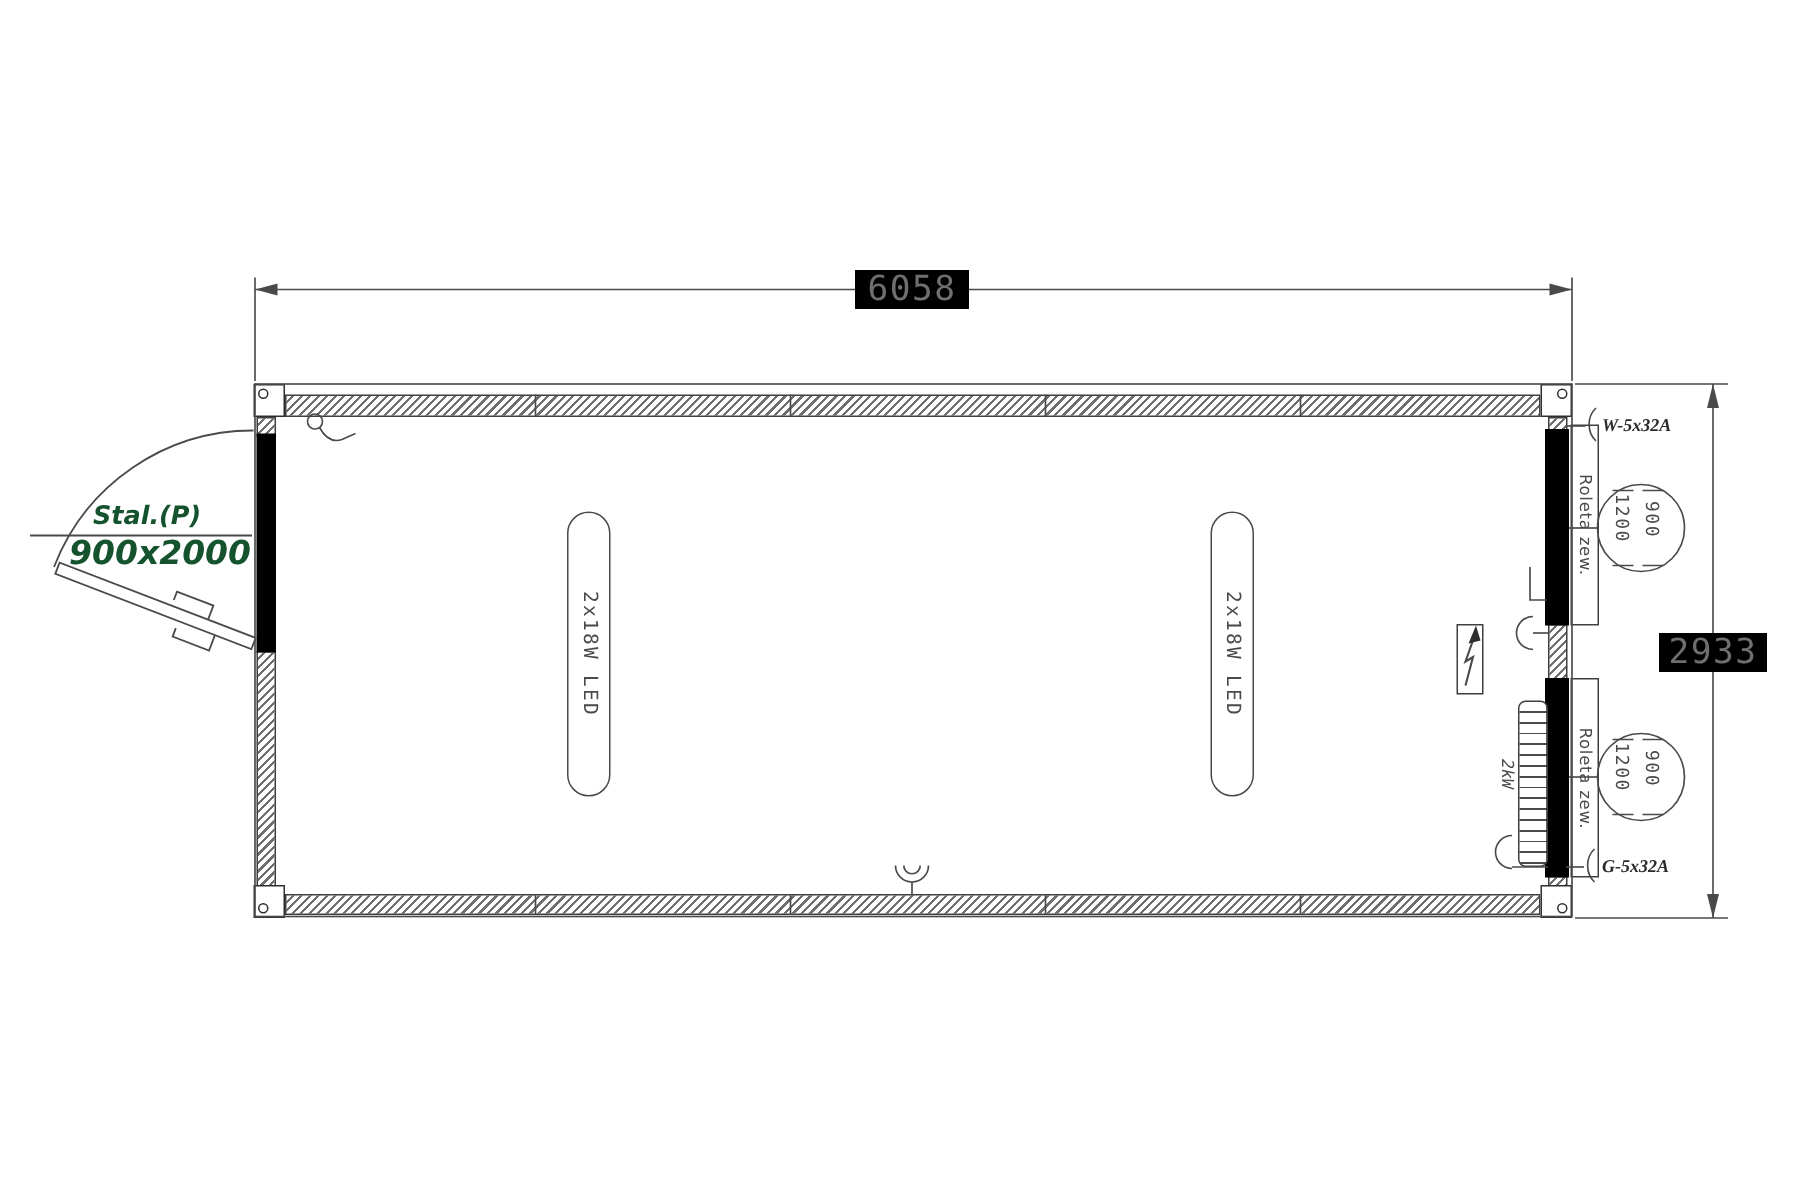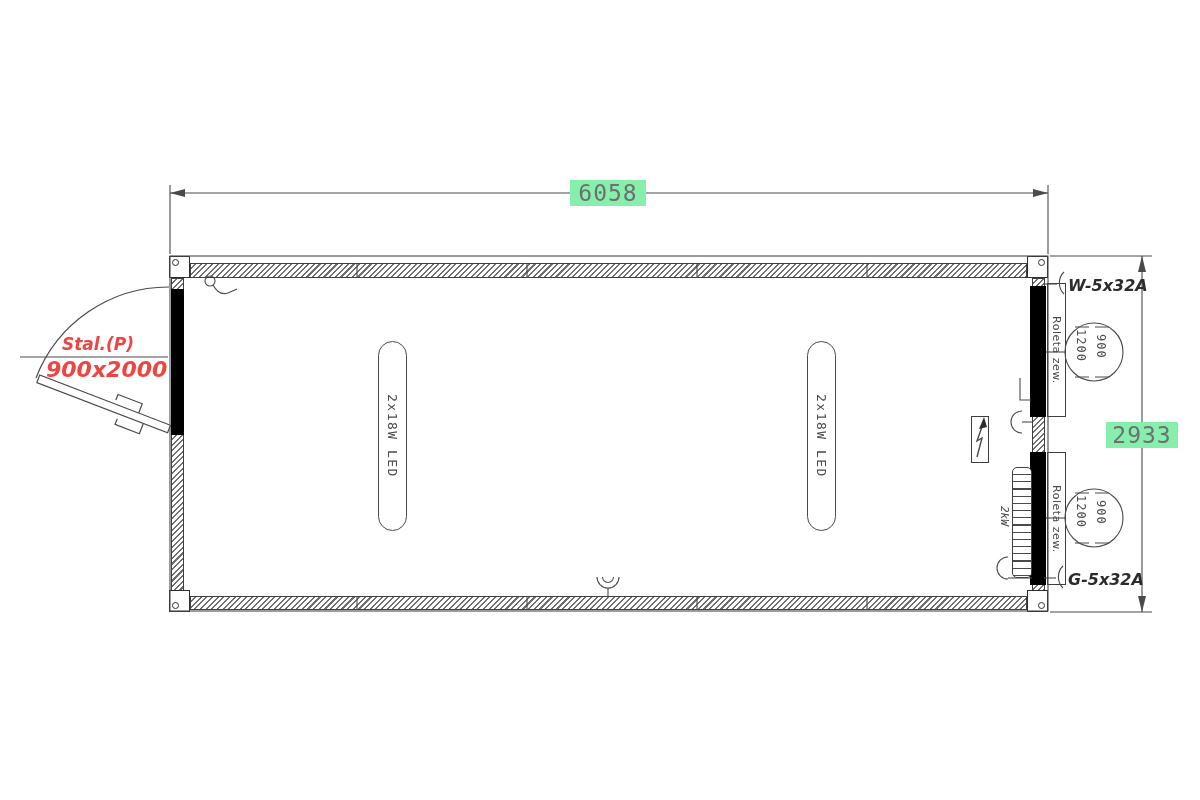--- a/index.html
+++ b/index.html
@@ -12,23 +12,23 @@
   .whitebox{position:absolute;box-sizing:border-box;border:1.3px solid #3f3f3f;background:#fff;z-index:4;}
   .corner{position:absolute;box-sizing:border-box;border:1.5px solid #2e2e2e;background:#fff;z-index:4;}
   .corner .pin{position:absolute;width:7px;height:7px;border:1px solid #2e2e2e;border-radius:50%;box-sizing:border-box;background:#fff;}
   .lamp{position:absolute;box-sizing:border-box;border:1.4px solid #4a4a4a;border-radius:15px;background:#fff;
         display:flex;align-items:center;justify-content:center;z-index:4;}
   .radiator{position:absolute;box-sizing:border-box;border:1.4px solid #3f3f3f;border-radius:5px;z-index:4;
         background:repeating-linear-gradient(to bottom,#ffffff 0 6px,#4a4a4a 6px 7.2px);}
   svg.lines{position:absolute;left:0;top:0;z-index:5;}
   .txt{position:absolute;z-index:6;white-space:nowrap;}
   .dimnum{font-family:"DejaVu Sans Mono",monospace;font-size:23px;letter-spacing:1px;color:#6f6f6f;
-          background:#86efac;text-align:center;line-height:26px;}
-  .ital{font-style:italic;font-weight:bold;color:#ef4444;text-align:center;}
-  .small-ital{font-style:italic;font-weight:bold;font-size:16px;color:#2b2b2b;}
+          background:#000000;text-align:center;line-height:26px;}
+  .ital{font-style:italic;font-weight:bold;color:#14532d;text-align:center;}
+  .small-ital{font-style:italic;font-weight:bold;font-size:12px;color:#2b2b2b;font-family:Liberation Serif, serif;}
   .vtext{writing-mode:vertical-rl;font-family:"DejaVu Sans Mono",monospace;color:#4a4a4a;}
   .lamp .vtext{font-size:13px;letter-spacing:1.5px;}
   .roleta{position:absolute;box-sizing:border-box;border:1.2px solid #3f3f3f;background:#fff;z-index:4;
           display:flex;align-items:center;justify-content:center;}
   .roleta .vtext{font-size:11px;letter-spacing:0.5px;font-family:"DejaVu Sans",sans-serif;}
   .cdim{font-size:12px;letter-spacing:1px;}
 </style>
 </head>
 <body>
 

